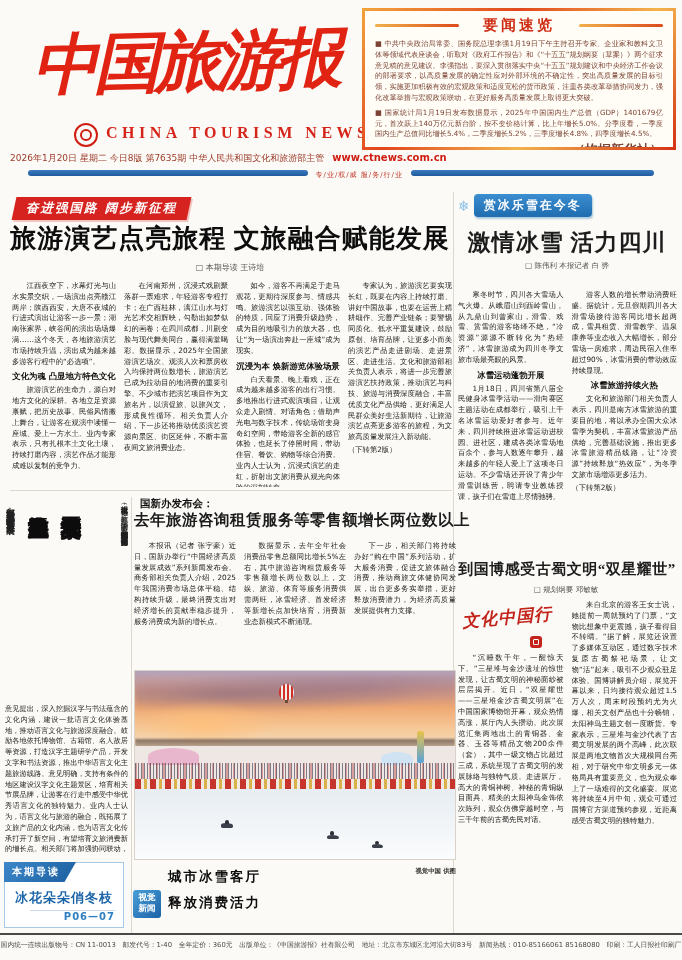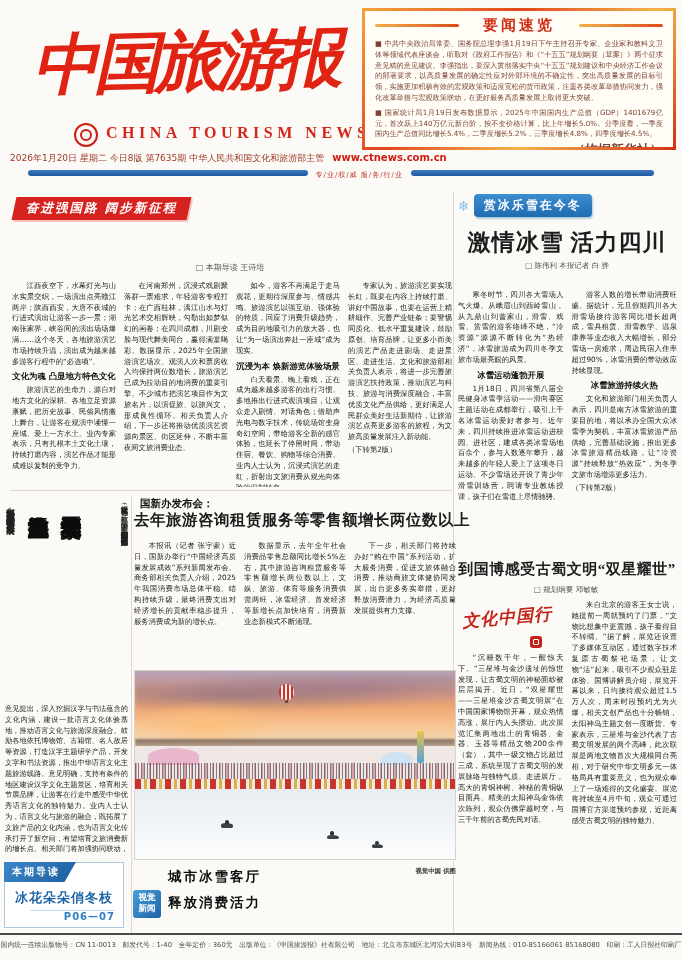--- a/index.html
+++ b/index.html
@@ -202,20 +202,21 @@
     </div>
   </div>
 
   <div class="abs rule" style="left:10px;top:490px;width:442px;height:1px;"></div>
   <div class="abs rule" style="left:453px;top:192px;width:1px;height:741px;"></div>
   <div class="abs rule" style="left:131px;top:497px;width:1px;height:436px;"></div>
 
   <div class="abs badge-red">
     <span>奋进强国路 阔步新征程</span>
   </div>
+  <div class="abs h1">旅游演艺点亮旅程 文旅融合赋能发展</div>
   <div class="abs byline byline1">□ 本期导读 王诗培</div>
   <div class="abs cols body1">
     <div class="col">
       <p>江西夜空下，水幕灯光与山水实景交织，一场演出点亮赣江两岸；陕西西安，大唐不夜城的行进式演出让游客一步一景；湖南张家界，峡谷间的演出场场爆满……这个冬天，各地旅游演艺市场持续升温，演出成为越来越多游客行程中的“必选项”。</p>
       <h5>文化为魂 凸显地方特色文化</h5>
       <p>旅游演艺的生命力，源自对地方文化的深耕。各地立足资源禀赋，把历史故事、民俗风情搬上舞台，让游客在观演中读懂一座城、爱上一方水土。业内专家表示，只有扎根本土文化土壤，持续打磨内容，演艺作品才能形成难以复制的竞争力。</p>
     </div>
     <div class="col">
       <p>在河南郑州，沉浸式戏剧聚落群一票难求，年轻游客专程打卡；在广西桂林，漓江山水与灯光艺术交相辉映，勾勒出如梦似幻的画卷；在四川成都，川剧变脸与现代舞美同台，赢得满堂喝彩。数据显示，2025年全国旅游演艺场次、观演人次和票房收入均保持两位数增长，旅游演艺已成为拉动目的地消费的重要引擎。不少城市把演艺项目作为文旅名片，以演促旅、以旅兴文，形成良性循环。相关负责人介绍，下一步还将推动优质演艺资源向景区、街区延伸，不断丰富夜间文旅消费业态。</p>
     </div>

